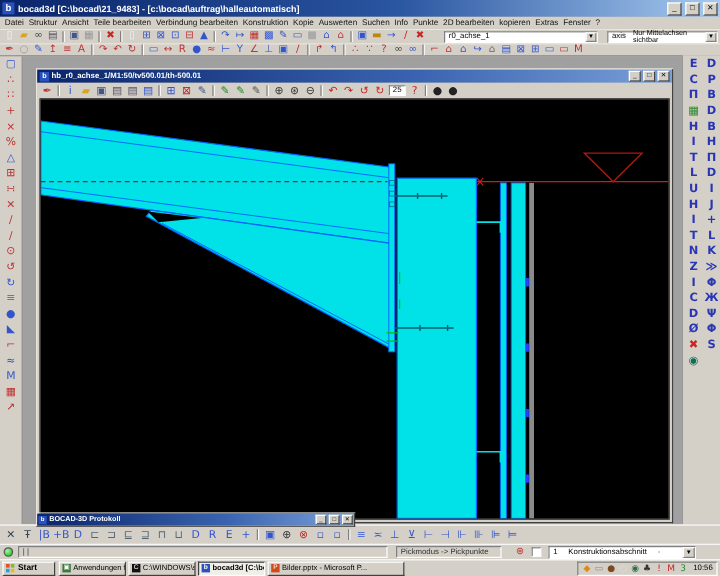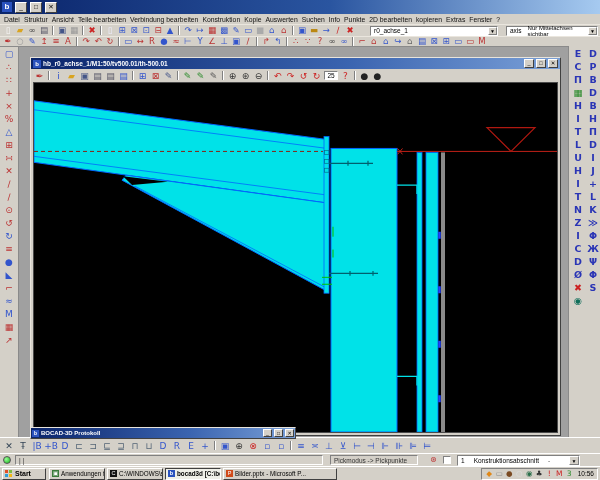--- a/index.html
+++ b/index.html
@@ -105,20 +105,21 @@
   .tray { margin-left:auto; height:12px; border:1px solid; border-color:#808080 #fff #fff #808080;
     display:flex; align-items:center; gap:1px; padding:0 3px; flex:none; }
   .tray .ti { width:9px; height:9px; font-size:7.5px; line-height:9px; }
   .clock { font-size:6.5px; margin-left:3px; }
 </style>
 </head>
 <body>
 
 <div class="abs titlebar">
   <span class="appico">b</span>
+  <span class="title-text">bocad3d [C:\bocad\21_9483] - [c:\bocad\auftrag\halleautomatisch]</span>
   <span class="wbtn">_</span>
   <span class="wbtn">□</span>
   <span class="wbtn">✕</span>
 </div>
 
 <div class="abs menubar">
     <span class="mitem">Datei</span>
     <span class="mitem">Struktur</span>
     <span class="mitem">Ansicht</span>
     <span class="mitem">Teile bearbeiten</span>

